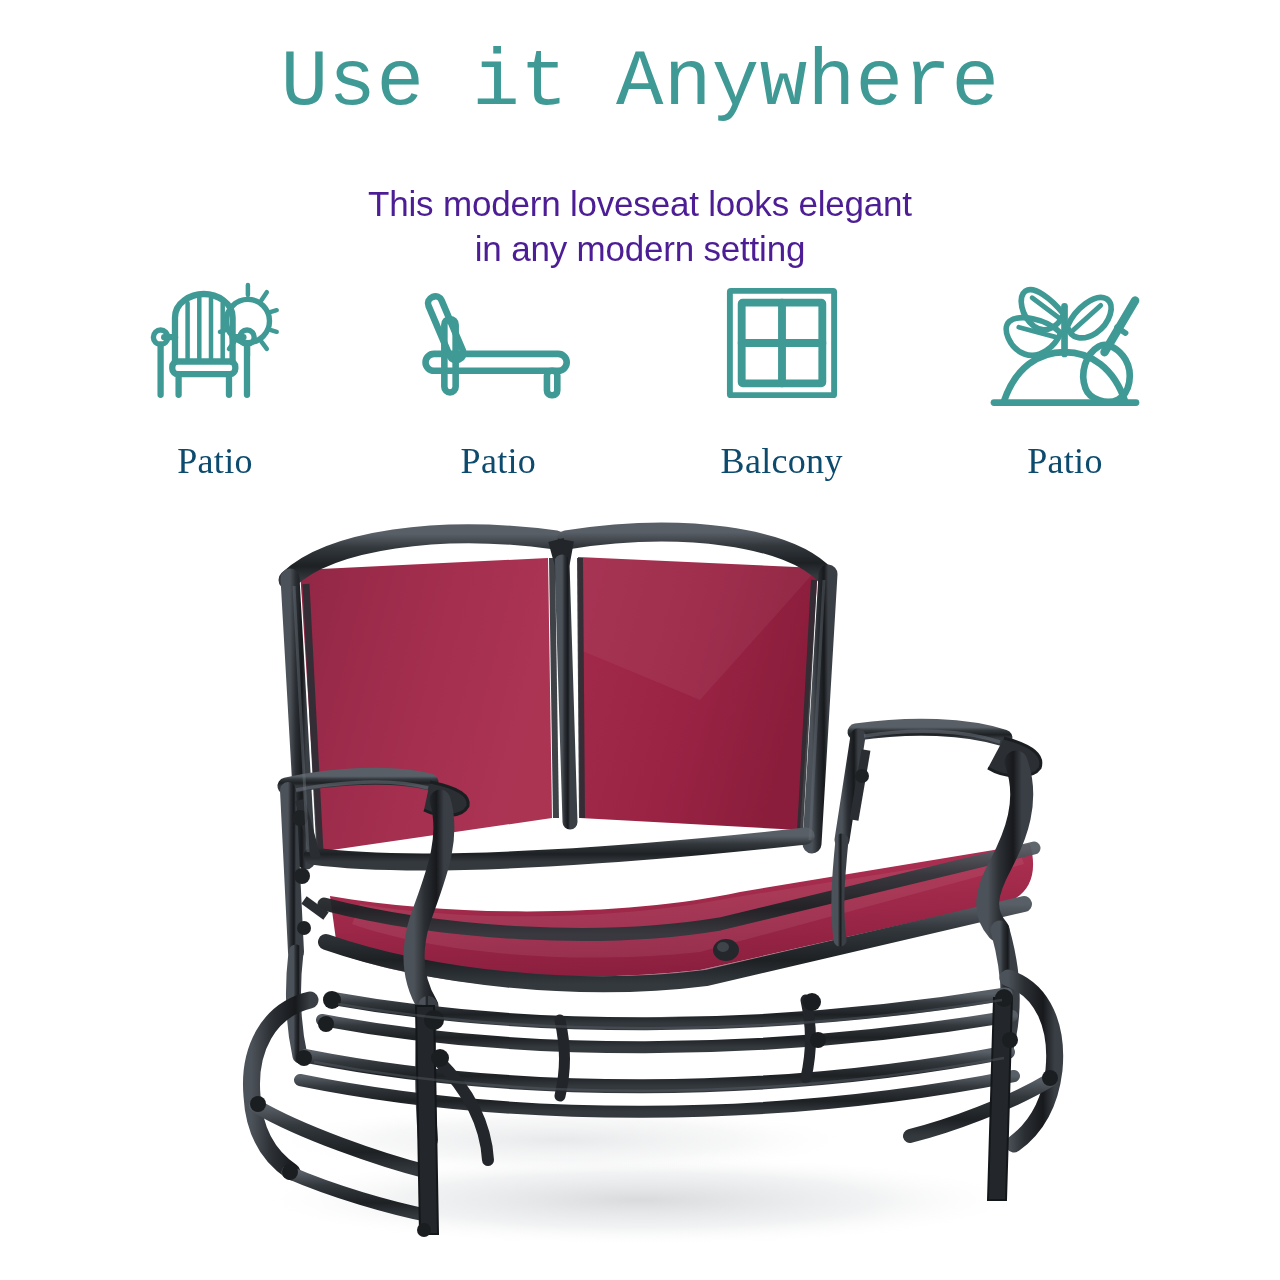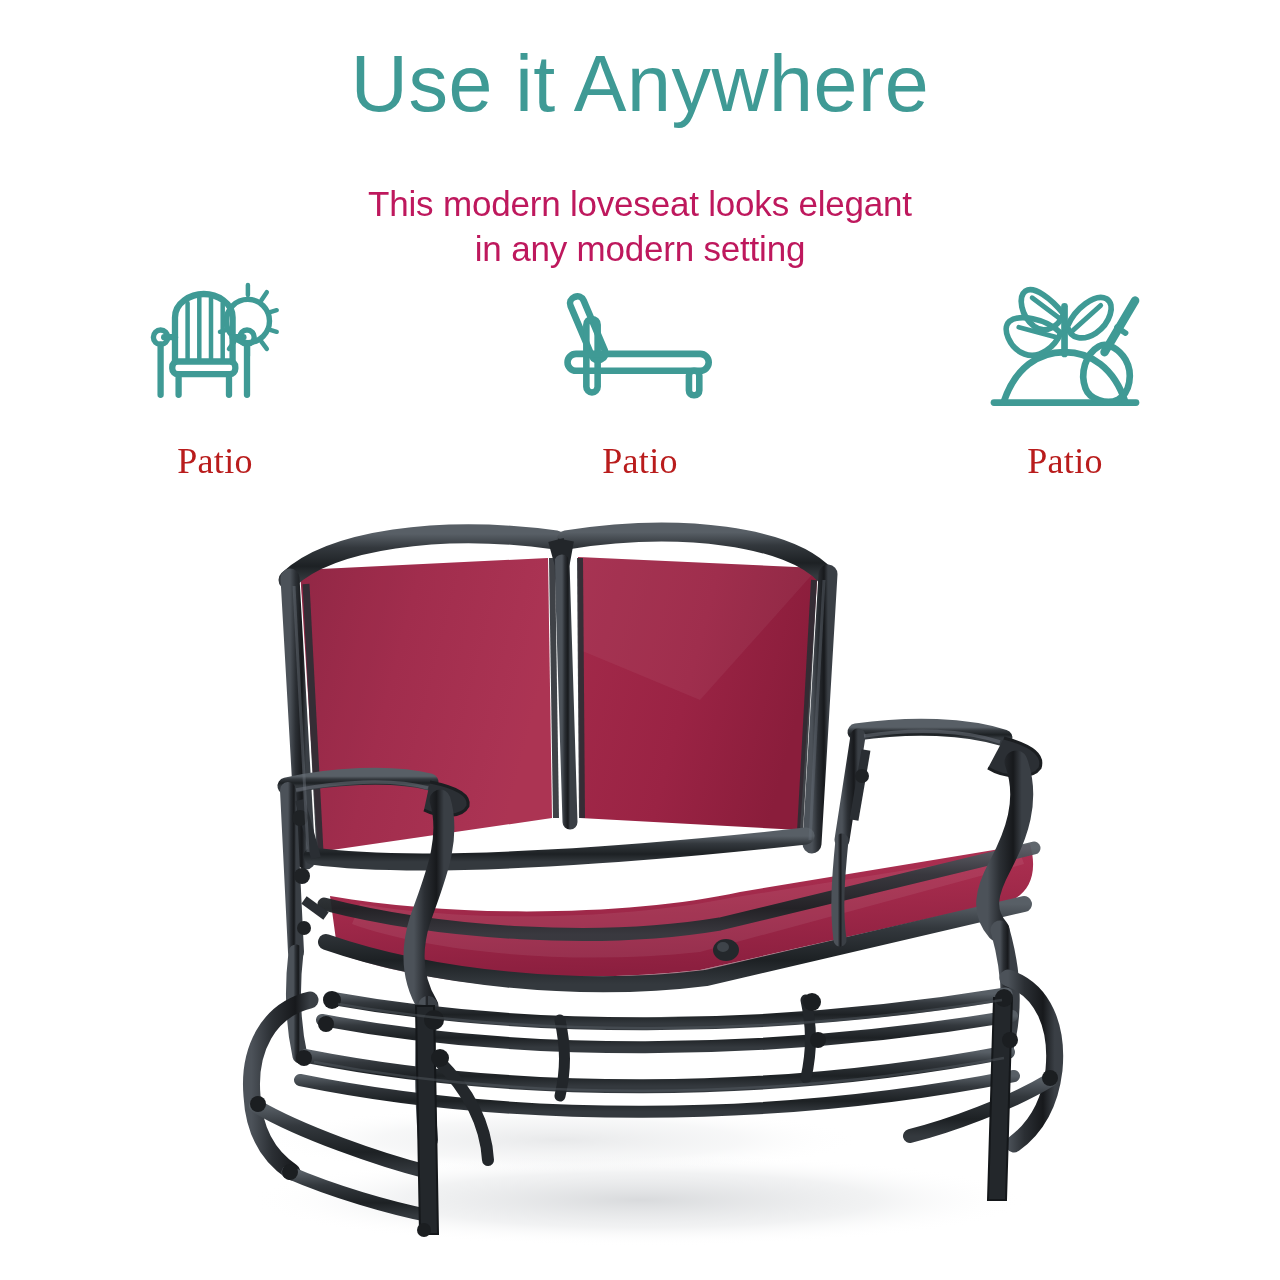--- a/index.html
+++ b/index.html
@@ -8,52 +8,52 @@
     background: #ffffff;
     font-family: "Liberation Sans", sans-serif;
     overflow: hidden;
   }
   .page { position: relative; width: 1280px; height: 1280px; background: #fff; }
 
   
   .headline {
     position: absolute; top: 44px; left: 0; width: 1280px;
     text-align: center;
-    font-family: Liberation Sans, sans-serif;
+    font-family: Liberation Mono, monospace;
     font-size: 79px; line-height: 1.0;
     color: #3f9a95;
     letter-spacing: 0.5px;
     font-weight: 400;
   }
   .subhead {
     position: absolute; top: 182px; left: 0; width: 1280px;
     text-align: center;
     font-family: "Liberation Sans", sans-serif;
     font-weight: 300;
     font-size: 35px; line-height: 1.28;
-    color: #be185d;
+    color: #4c1d95;
     letter-spacing: -0.2px;
   }
   .subhead span { display: block; }
 
   
   .features {
     position: absolute; top: 268px; left: 90px;
     width: 1100px; height: 230px;
     display: flex; justify-content: space-between; align-items: flex-start;
   }
   .feature { width: 250px; display: flex; flex-direction: column; align-items: center; }
   .feature .icon-wrap {
     height: 150px; width: 100%;
     display: flex; align-items: center; justify-content: center;
   }
   .feature .flabel {
     margin-top: 22px;
     font-family: "Liberation Serif", serif;
-    font-size: 36px; color: #b91c1c; font-weight: 400;
+    font-size: 36px; color: #0c4a6e; font-weight: 400;
     letter-spacing: 0.3px;
   }
   .tealstroke { fill: none; stroke: #3f9a95; stroke-width: 7; stroke-linecap: round; stroke-linejoin: round; }
   .tealstroke-thin { fill: none; stroke: #3f9a95; stroke-width: 6; stroke-linecap: round; stroke-linejoin: round; }
 
   
   .product { position: absolute; left: 0; top: 500px; width: 1280px; height: 780px; }
   .product svg { display: block; width: 1280px; height: 780px; }
 </style>
 </head>
@@ -123,20 +123,33 @@
 
             <rect x="8" y="71" width="150" height="18" rx="9"></rect>
 
             <rect x="137" y="89" width="11" height="26" rx="5"></rect>
           </g>
         </svg>
       </div>
       <div class="flabel">Patio</div>
     </div>
 
+    <div class="feature">
+      <div class="icon-wrap">
+        <svg viewBox="0 0 120 120" width="118" height="118" aria-hidden="true">
+          <g class="tealstroke">
+            <rect x="7" y="7" width="106" height="106" rx="1" stroke-width="6"></rect>
+            <rect x="19" y="19" width="82" height="82" rx="1" stroke-width="8"></rect>
+            <line x1="60" y1="19" x2="60" y2="101" stroke-width="8"></line>
+            <line x1="19" y1="60" x2="101" y2="60" stroke-width="8"></line>
+          </g>
+        </svg>
+      </div>
+      <div class="flabel">Balcony</div>
+    </div>
 
     <div class="feature">
       <div class="icon-wrap">
         <svg viewBox="0 0 165 150" width="158" height="143" aria-hidden="true">
           <g class="tealstroke-thin">
 
             <line x1="8" y1="137" x2="157" y2="137" stroke-width="7"></line>
 
             <path d="M18 137 C30 100 55 84 82 84 C109 84 134 100 146 137" stroke-width="7"></path>
 

